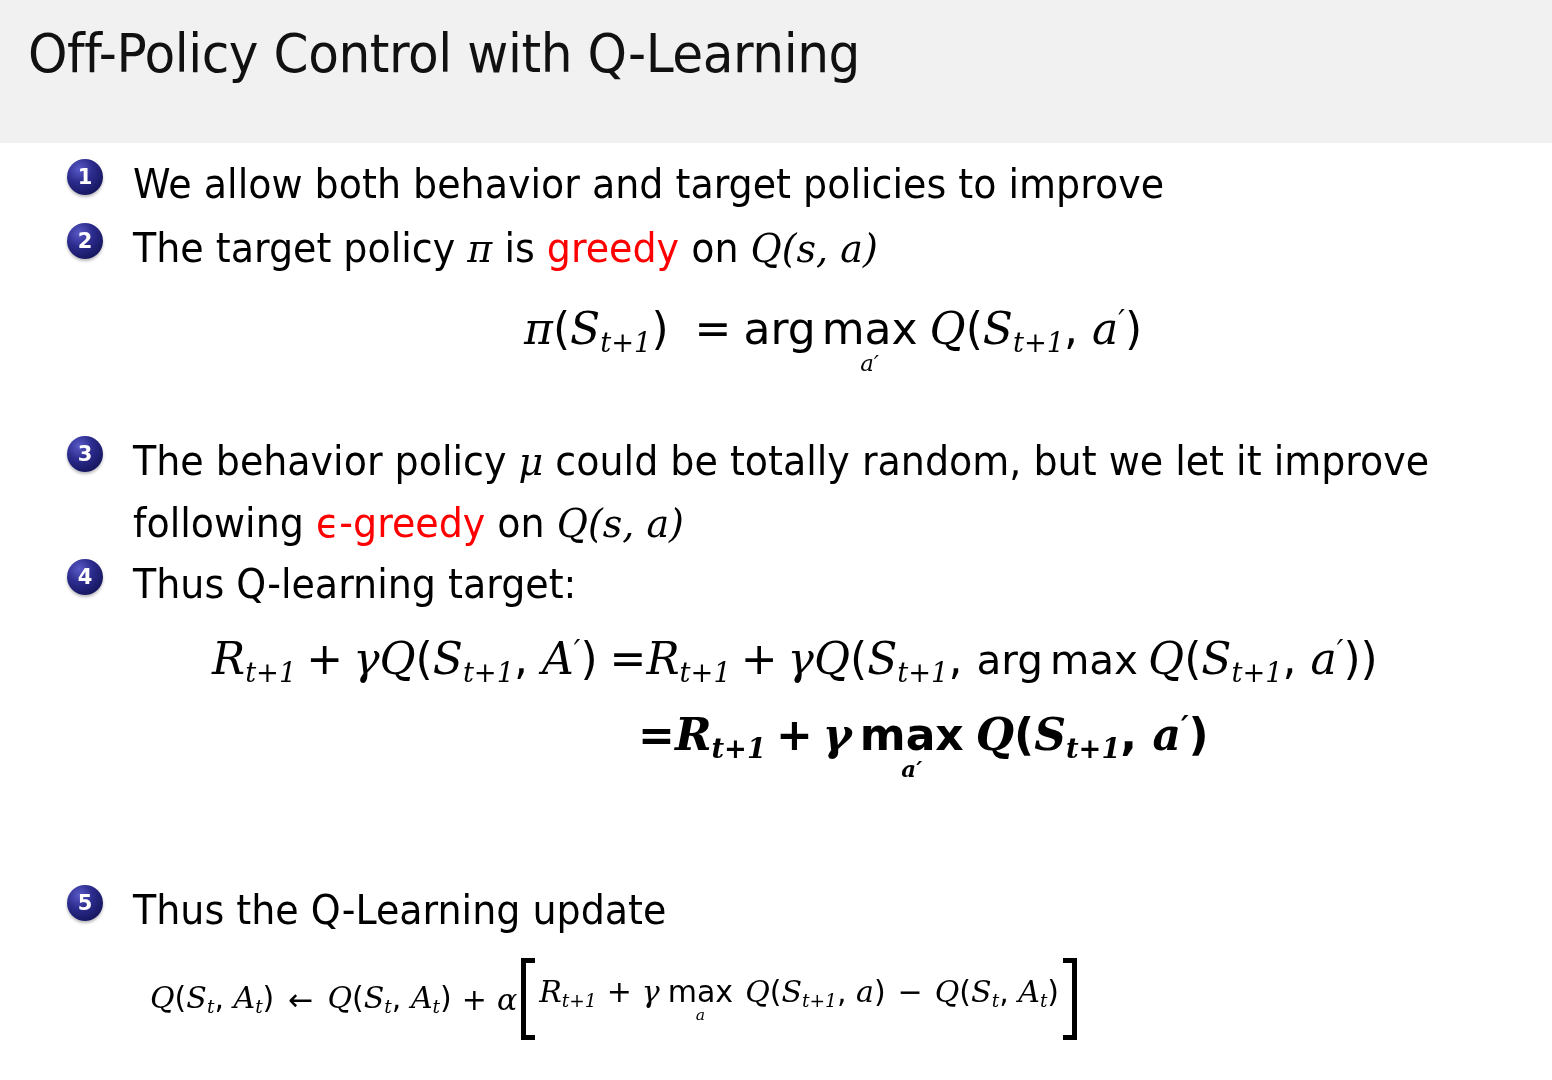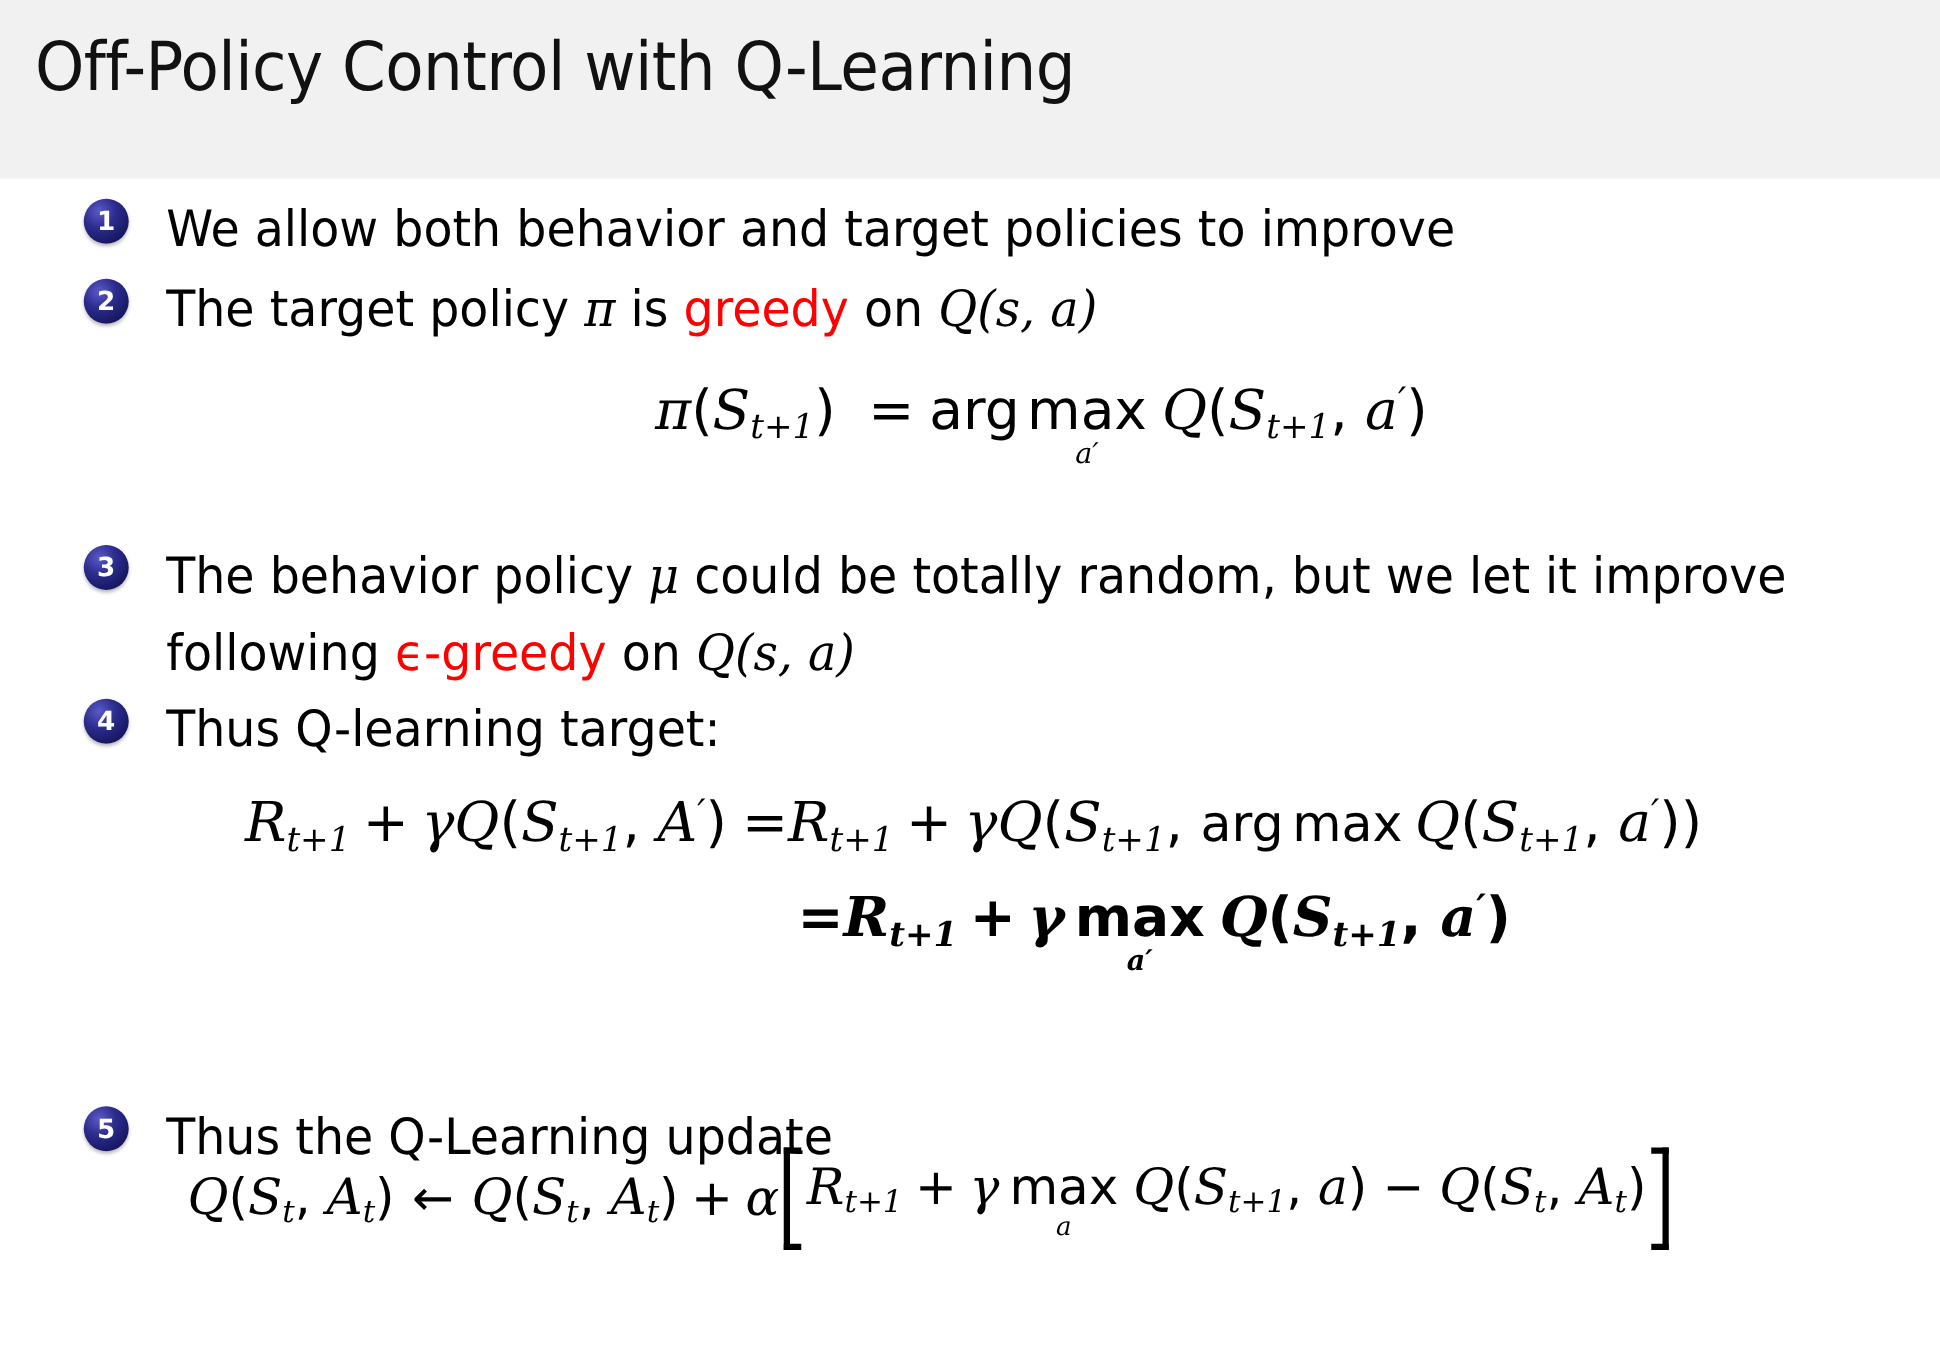--- a/index.html
+++ b/index.html
@@ -218,38 +218,38 @@
     <span class="item-text wrap"><span>The behavior policy </span><span class="gk">μ</span><span> could be totally random, but we let it improve following </span><span class="hl-red">ϵ-greedy</span><span> on </span><span class="math">Q(s, a)</span></span>
   </div>
 
   <div class="item" style="left:67px; top:440px;">
     <span class="bullet">4</span>
     <span class="item-text">Thus Q-learning target:</span>
   </div>
 
   <div class="eq-block" style="left:0; top:520px; width:1552px;">
 
-    <div class="eq-line" style="left:196px; top:0;">
+    <div class="eq-line" style="left:212px; top:0;">
       <span class="math">R</span><sub class="sb">t+1</sub><span class="mathup" style="margin:0 10px;">+</span><span class="gk">γ</span><span class="math">Q</span><span class="mathup">(</span><span class="math">S</span><sub class="sb">t+1</sub><span class="mathup">, </span><span class="math">A</span><sup class="sp">′</sup><span class="mathup">)</span><span style="display:inline-block;width:12px;"></span><span class="mathup">=</span><span class="math">R</span><sub class="sb">t+1</sub><span class="mathup" style="margin:0 10px;">+</span><span class="gk">γ</span><span class="math">Q</span><span class="mathup">(</span><span class="math">S</span><sub class="sb">t+1</sub><span class="mathup">, </span><span class="mathup" style="font-size:0.92em;">arg</span><span style="display:inline-block;width:7px;"></span><span class="mathup" style="font-size:0.92em;">max</span><span style="display:inline-block;width:10px;"></span><span class="math">Q</span><span class="mathup">(</span><span class="math">S</span><sub class="sb">t+1</sub><span class="mathup">, </span><span class="math">a</span><sup class="sp">′</sup><span class="mathup">)</span><span class="mathup">)</span>
     </div>
 
     <div class="eq-line" style="left:638px; top:76px;font-weight:bold;">
       <span class="mathup">=</span><span class="math">R</span><sub class="sb">t+1</sub><span class="mathup" style="margin:0 10px;">+</span><span class="gk">γ</span><span style="display:inline-block;width:8px;"></span><span class="oplim">
           <span class="op">max</span>
           <span class="lim"><span>a</span><span>′</span></span>
         </span><span style="display:inline-block;width:12px;"></span><span class="math">Q</span><span class="mathup">(</span><span class="math">S</span><sub class="sb">t+1</sub><span class="mathup">, </span><span class="math">a</span><sup class="sp">′</sup><span class="mathup">)</span>
     </div>
   </div>
 
   <div class="item" style="left:67px; top:766px;">
     <span class="bullet">5</span>
     <span class="item-text">Thus the Q-Learning update</span>
   </div>
 
-  <div class="eq" style="left:150px; top:805px; font-size:40px;">
+  <div class="eq" style="left:150px; top:845px; font-size:30px;">
     <span class="bracketed">
       <span><span class="math">Q</span><span class="mathup">(</span><span class="math">S</span><sub class="sb">t</sub><span class="mathup">, </span><span class="math">A</span><sub class="sb">t</sub><span class="mathup">)</span></span>
       <span class="mathup" style="margin:0 14px;">←</span>
       <span><span class="math">Q</span><span class="mathup">(</span><span class="math">S</span><sub class="sb">t</sub><span class="mathup">, </span><span class="math">A</span><sub class="sb">t</sub><span class="mathup">)</span></span>
       <span class="mathup" style="margin:0 10px;">+</span>
       <span class="gk">α</span>
       <span class="bigbracket"></span>
       <span><span class="math">R</span><sub class="sb">t+1</sub><span class="mathup" style="margin:0 10px;">+</span><span class="gk">γ</span><span style="display:inline-block;width:8px;"></span><span class="oplim">
             <span class="op">max</span>
             <span class="lim">a</span>

